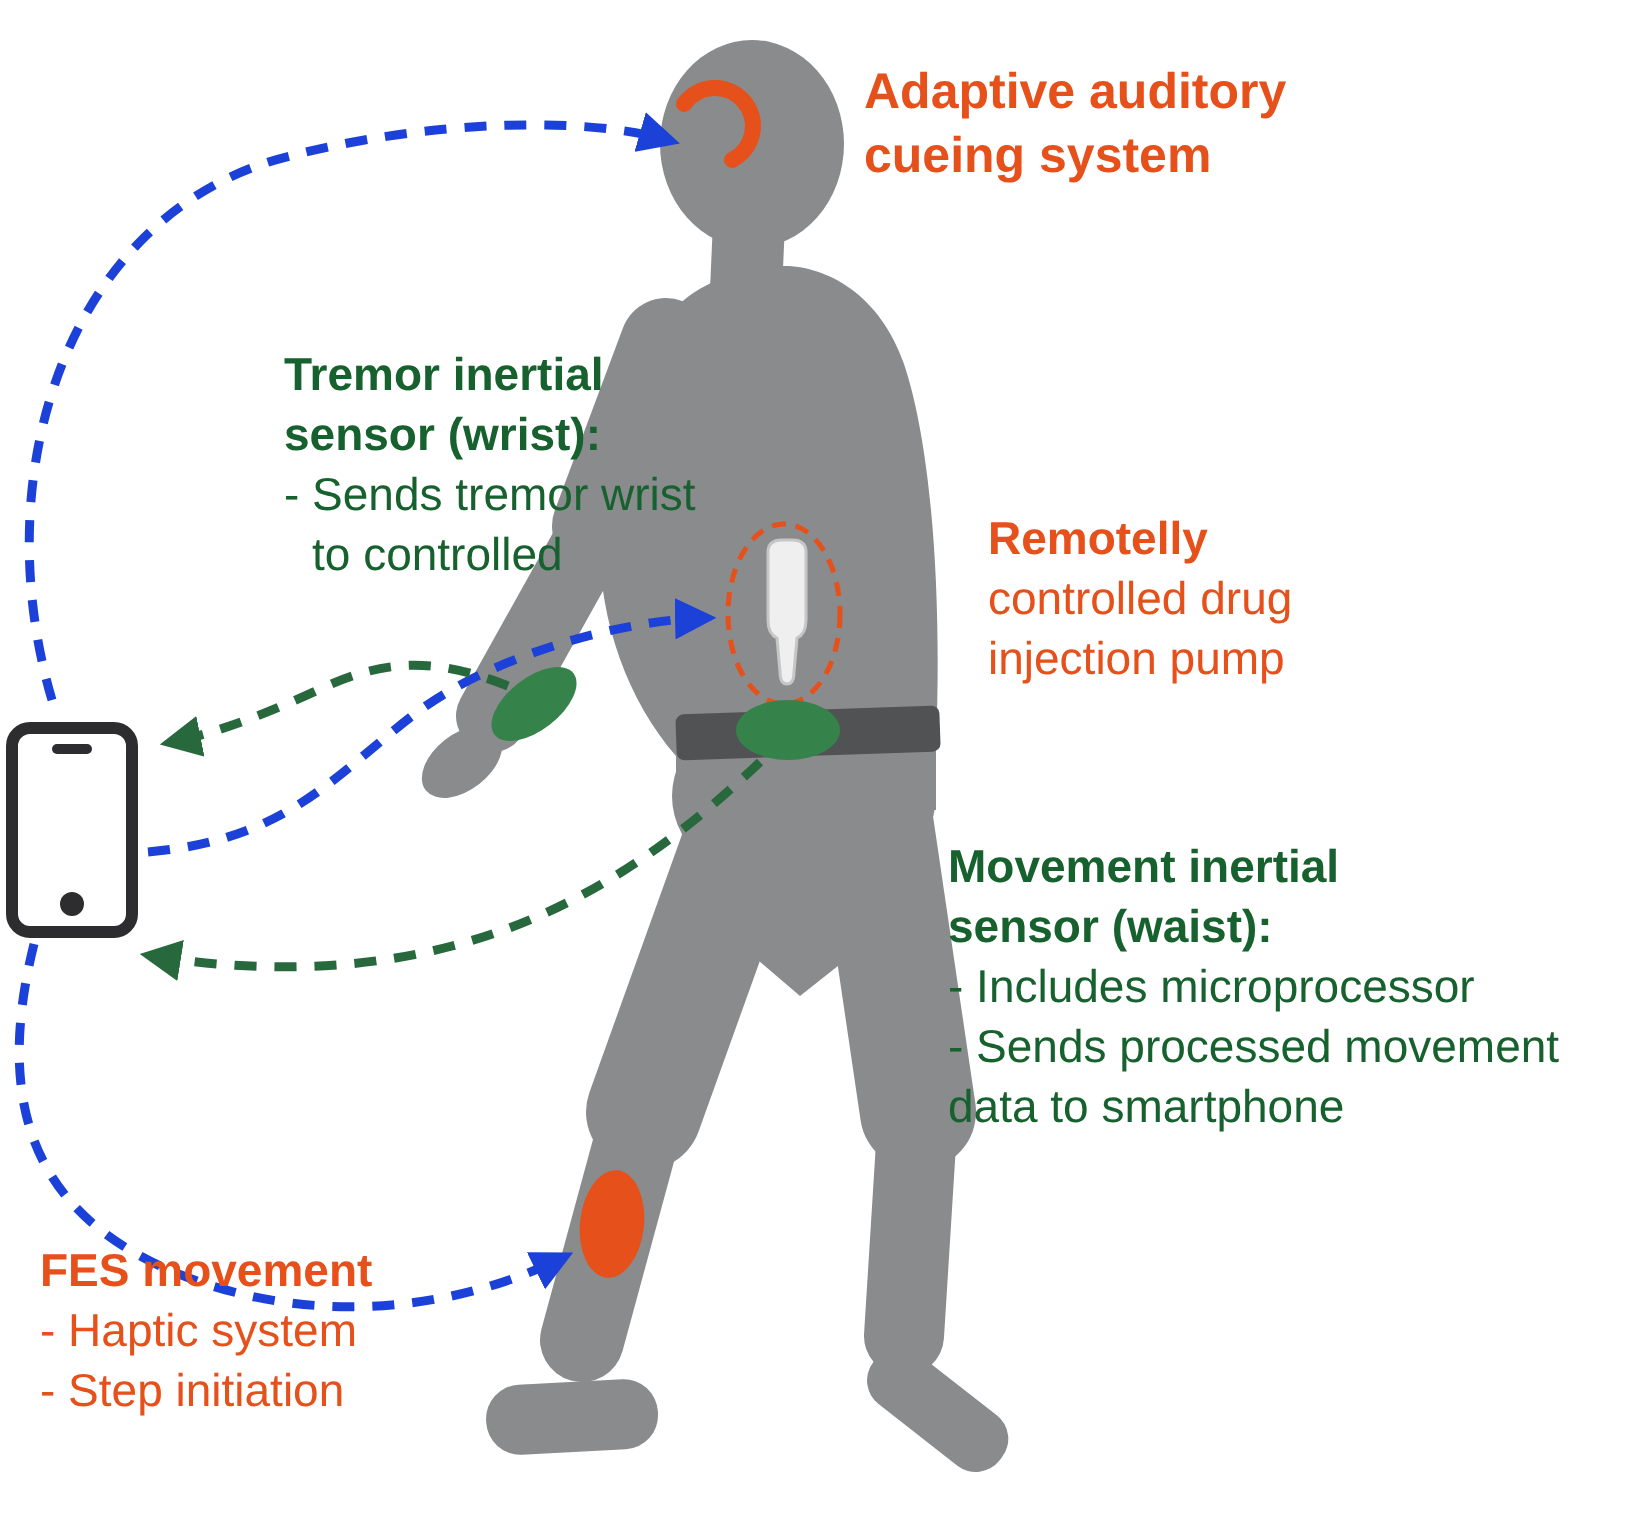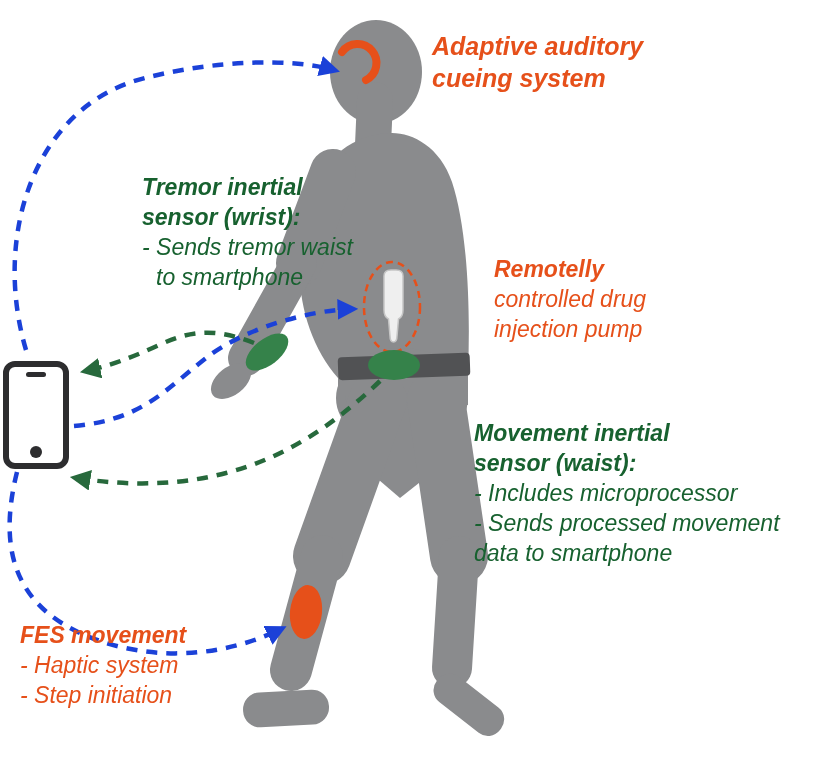--- a/index.html
+++ b/index.html
@@ -1,17 +1,17 @@
 <!DOCTYPE html>
 <html style="--orange: #E6501A; --green_text: #17612F; --blue_arrow: #1B41D8; --green_arrow: #27693C; --sensor_green: #35824A; --body_gray: #8A8B8D; --belt_gray: #515254;"><head>
 <meta charset="utf-8">
 <style>
   * { margin: 0; padding: 0; box-sizing: border-box; }
   html, body { background: #ffffff; font-family: "Liberation Sans", sans-serif; }
-  #stage { position: relative; width: 801px; height: 768px; background: #ffffff; overflow: hidden; font-style: italic; }
+  #stage { position: relative; width: 801px; height: 768px; background: #ffffff; overflow: hidden; }
   #scene { position: absolute; left: 0; top: 0; }
 
   
   .label { position: absolute; font-size: 23px; line-height: 30px; white-space: nowrap; }
   .label .b { font-weight: bold; }
   .label .indent { padding-left: 14px; }
   .label.auditory { font-size: 25px; line-height: 32px; }
   .txt-orange { color: var(--orange, #E6501A); }
   .txt-green  { color: var(--green_text, #17612F); }
 
@@ -93,22 +93,22 @@
   </svg>
 
   <div class="label auditory txt-orange" style="left:432px; top:30px;">
     <div class="b">Adaptive auditory</div>
     <div class="b">cueing system</div>
   </div>
 
   <div class="label txt-green" style="left:142px; top:172px;">
     <div class="b">Tremor inertial</div>
     <div class="b">sensor (wrist):</div>
-    <div>- Sends tremor waist</div>
-    <div class="indent">to smartphone</div>
+    <div>- Sends tremor wrist</div>
+    <div class="indent">to controlled</div>
   </div>
 
   <div class="label txt-orange" style="left:494px; top:254px;">
     <div class="b">Remotelly</div>
     <div>controlled drug</div>
     <div>injection pump</div>
   </div>
 
   <div class="label txt-green" style="left:474px; top:418px;">
     <div class="b">Movement inertial</div>

